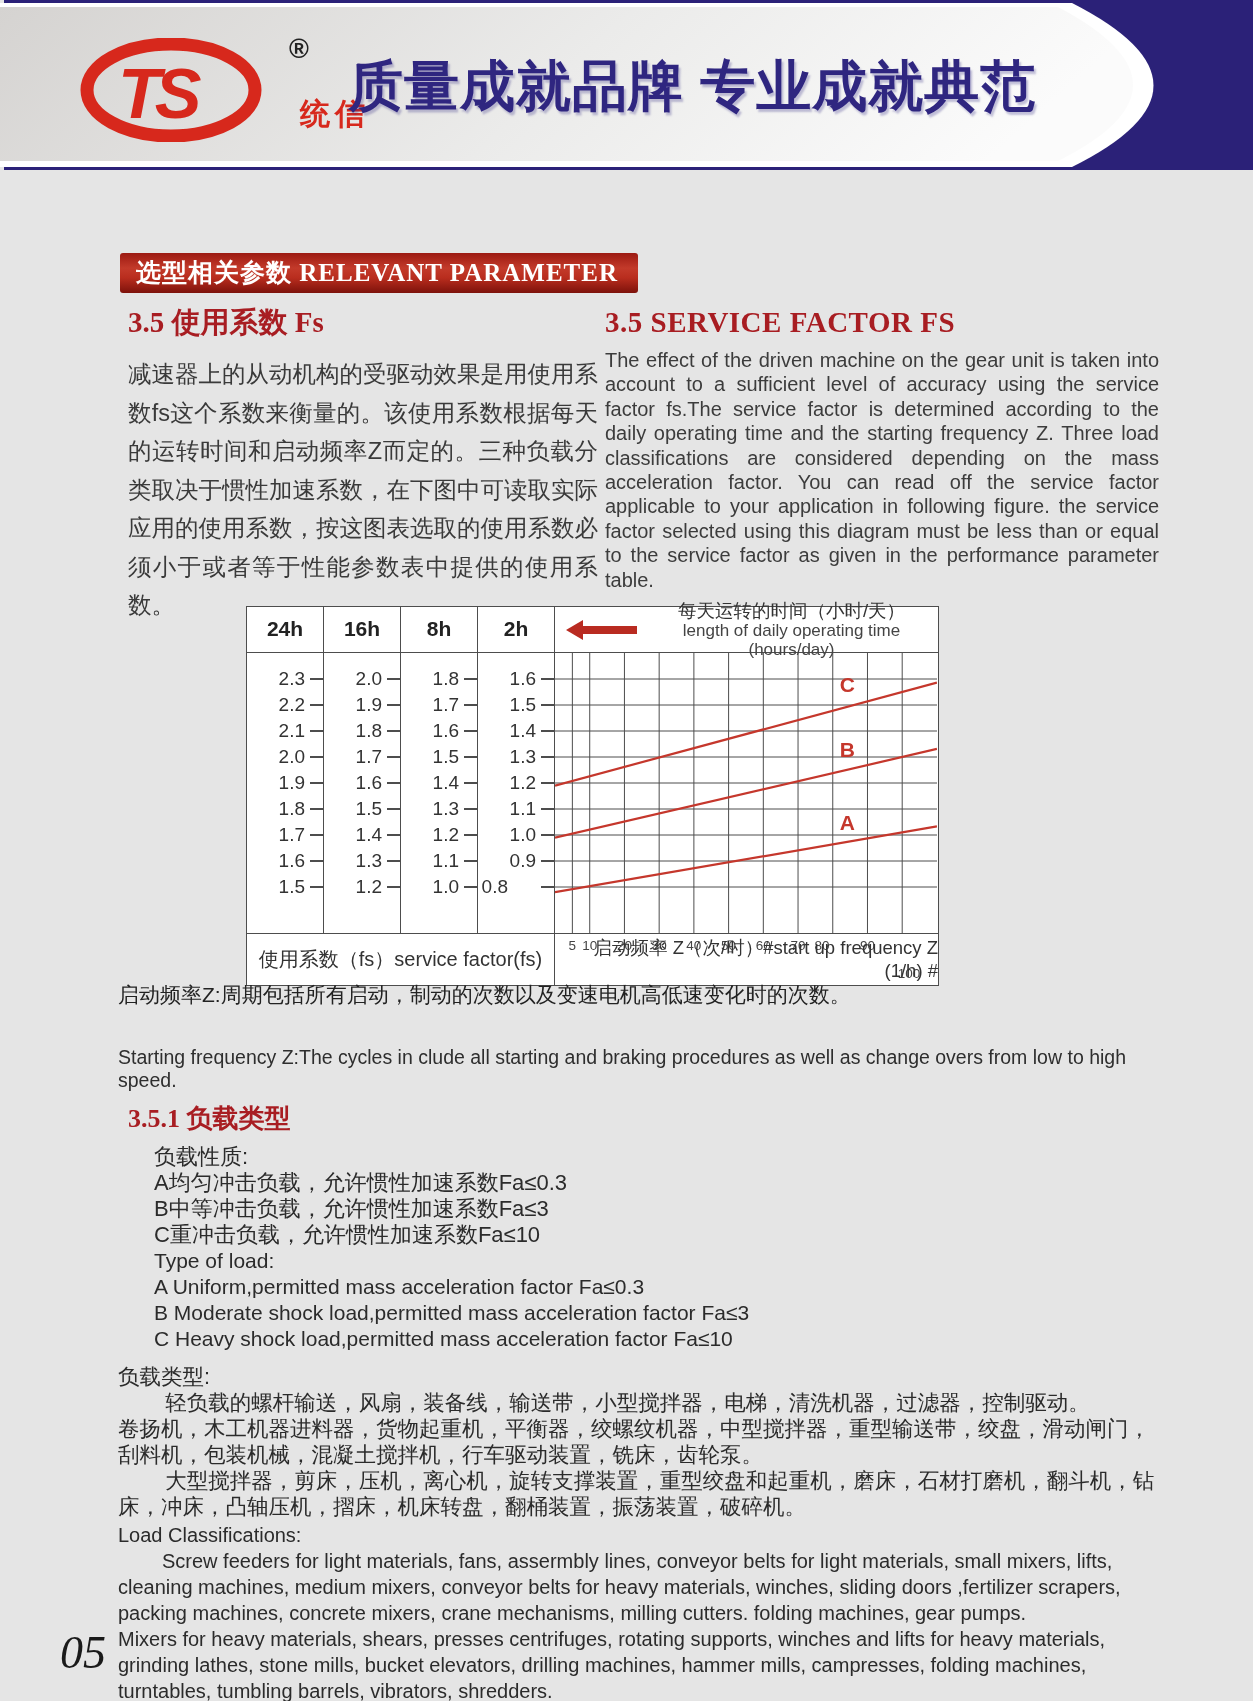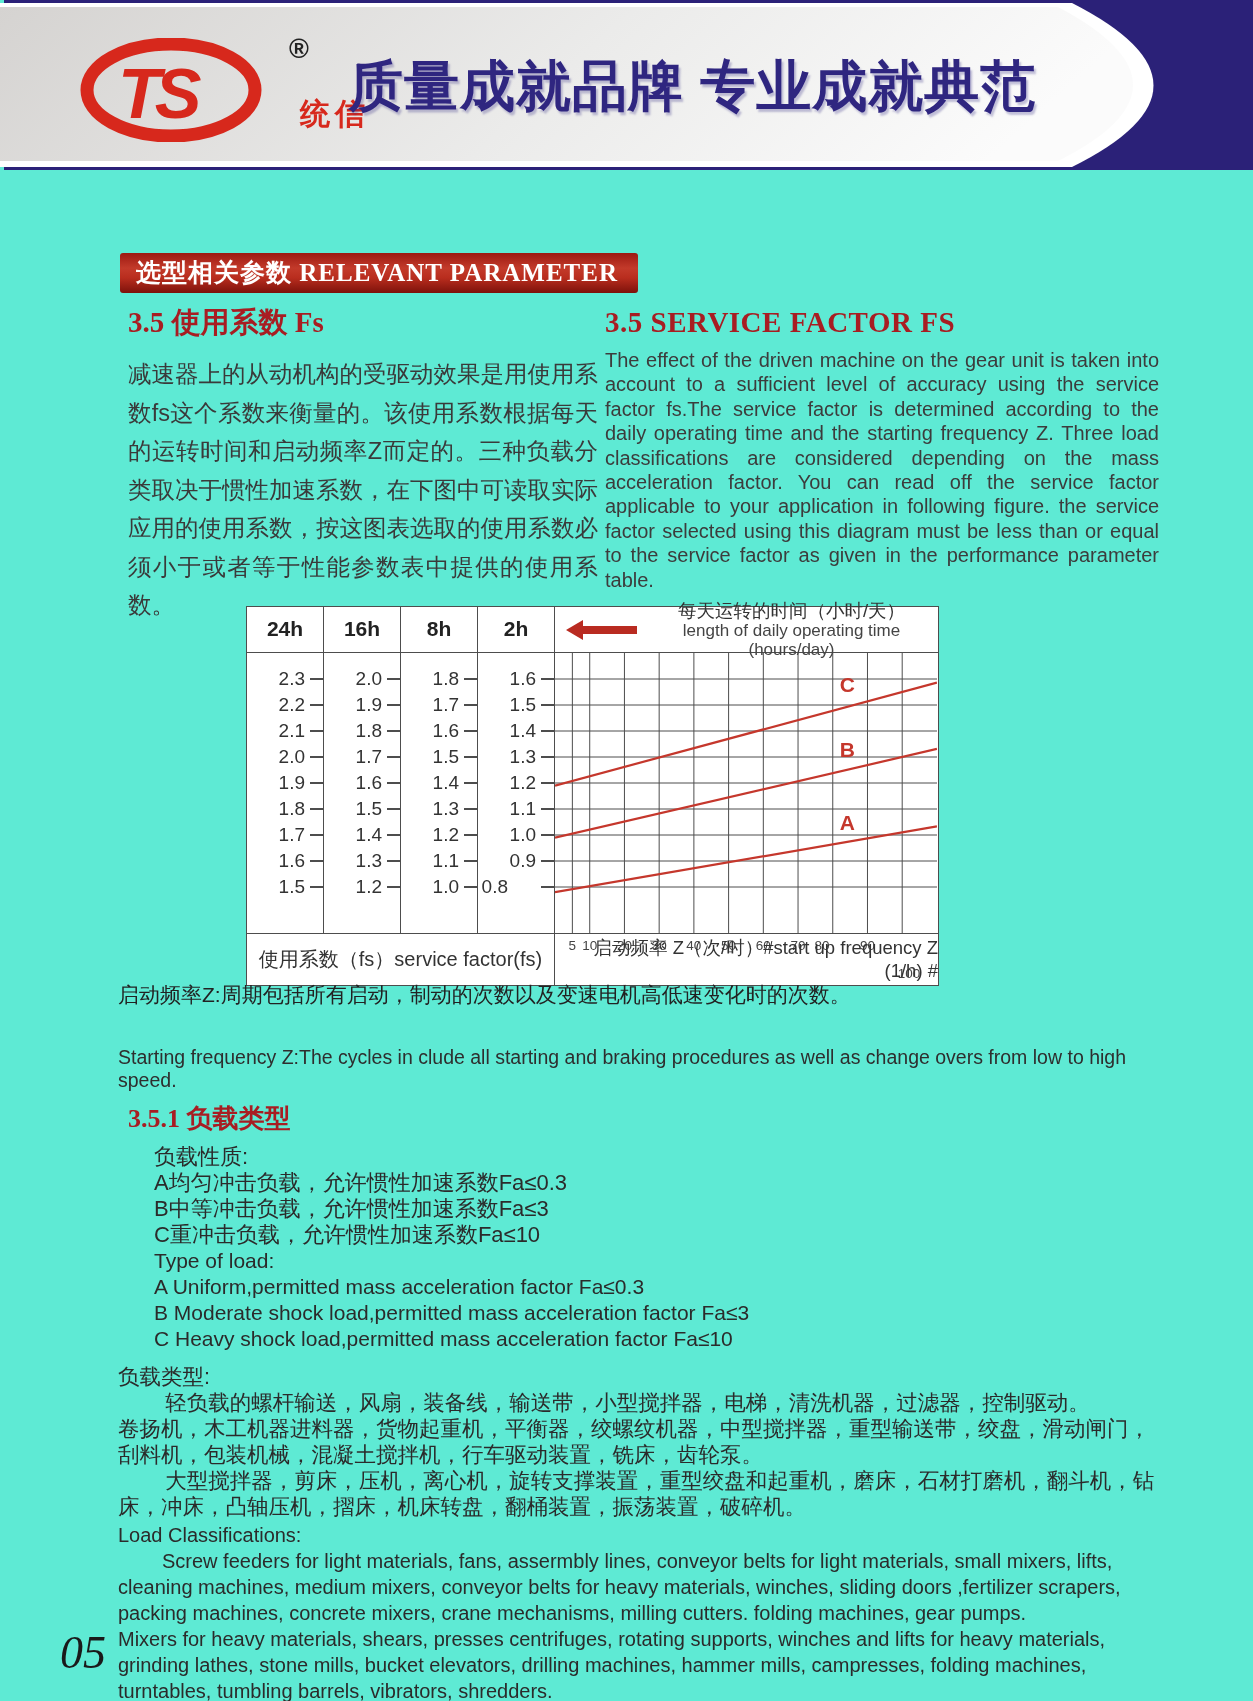--- a/index.html
+++ b/index.html
@@ -1,17 +1,17 @@
 <!DOCTYPE html>
 <html><head>
 <meta charset="utf-8">
 <style>
   html,body{margin:0;padding:0;background:#fff;}
   *{box-sizing:border-box;}
-  .page{position:relative;width:1253px;height:1701px;background:#5eead4;overflow:hidden;
+  .page{position:relative;width:1253px;height:1701px;background:#e5e5e5;overflow:hidden;
         font-family:"Liberation Sans",sans-serif;color:#333;}
 
   
   .header{position:absolute;left:0;top:0;width:1253px;height:172px;}
   .header svg.hbg{position:absolute;left:0;top:0;}
   .logo-wrap{position:absolute;left:78px;top:38px;width:190px;height:104px;}
   .reg-mark{position:absolute;left:289px;top:34px;font-size:27px;color:#222;font-weight:bold;}
   .logo-sub{position:absolute;left:300px;top:94px;font-size:30px;font-weight:bold;color:#d7281c;letter-spacing:5px;}
   .slogan{position:absolute;left:348px;top:50px;font-size:55px;font-weight:bold;color:#2f2680;
           letter-spacing:1px;white-space:nowrap;

